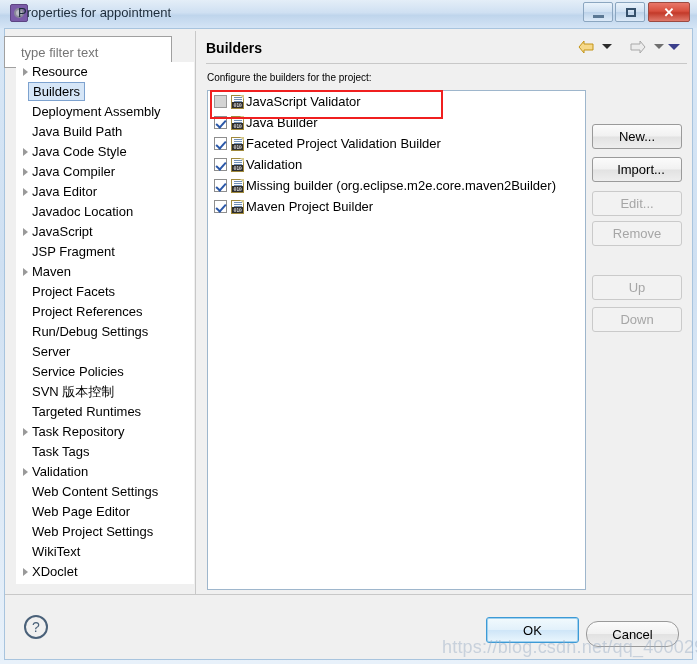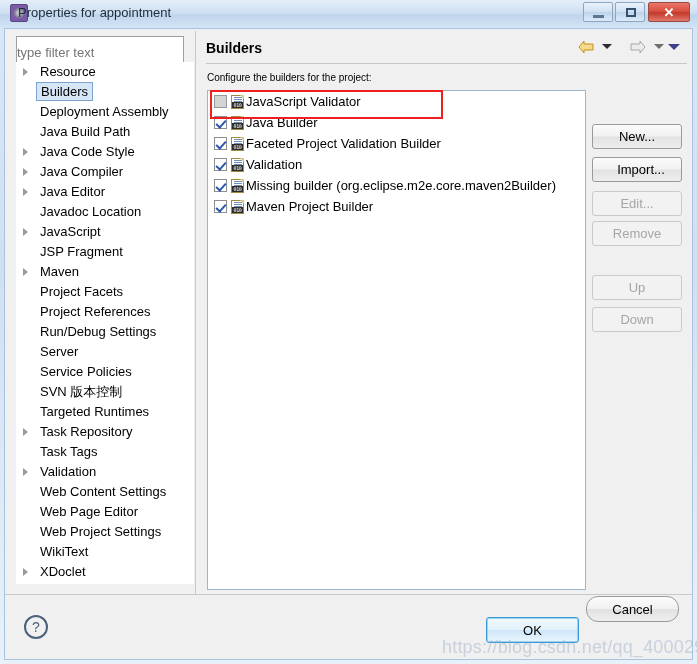--- a/index.html
+++ b/index.html
@@ -95,28 +95,28 @@
     left: 10px; top: 5px;
     width: 10px; height: 9px;
     border: 2px solid #35506b;
     box-sizing: border-box;
   }
   #btn-close .glyph { color: #ffffff; font-weight: bold; font-size: 13px; }
 
   
   #filter-input {
     position: absolute;
-    left: 16px; top: 36px;
+    left: 4px; top: 36px;
     width: 168px; height: 32px;
     border: 1px solid #a0a0a0;
     box-sizing: border-box;
     background: #ffffff;
     font-size: 13px;
     color: #7b7b7b;
-    padding: 2px 0;
+    padding: 2px 16px;
     font-family: "Liberation Sans", sans-serif;
     outline: none;
   }
   #tree-panel {
     position: absolute;
     left: 16px; top: 62px;
     width: 178px; height: 522px;
     background: #ffffff;
     border: none;
     overflow: hidden;
@@ -127,21 +127,21 @@
     width: 1px; height: 563px;
     background: #c8c8c8;
   }
   .tree-item {
     position: relative;
     height: 20px;
     line-height: 20px;
     font-size: 13px;
     color: #000000;
     white-space: nowrap;
-    padding-left: 24px;
+    padding-left: 16px;
   }
   .tree-item .arrow {
     position: absolute;
     left: 7px; top: 6px;
     width: 0; height: 0;
     border-left: 5px solid #9a9a9a;
     border-top: 4px solid transparent;
     border-bottom: 4px solid transparent;
   }
   .tree-item.selected .label-box {
@@ -335,21 +335,21 @@
     box-sizing: border-box;
     background: linear-gradient(to bottom, #f2fafd 0%, #e2f1fb 48%, #cfe6f8 52%, #eaf6fd 100%);
     border-radius: 3px;
     font-size: 13px;
     display: flex; align-items: center; justify-content: center;
     box-shadow: 0 0 0 1px #9fd0ee inset;
     font-family: "Liberation Sans", sans-serif;
   }
   #btn-cancel {
     position: absolute;
-    left: 586px; top: 596px;
+    left: 586px; top: 621px;
     width: 93px; height: 26px;
     border: 1px solid #9a9a9a;
     box-sizing: border-box;
     background: linear-gradient(to bottom, #fbfbfb 0%, #f1f1f1 48%, #e2e2e2 52%, #eeeeee 100%);
     border-radius: 12px;
     font-size: 13px;
     display: flex; align-items: center; justify-content: center;
     font-family: "Liberation Sans", sans-serif;
   }
 

